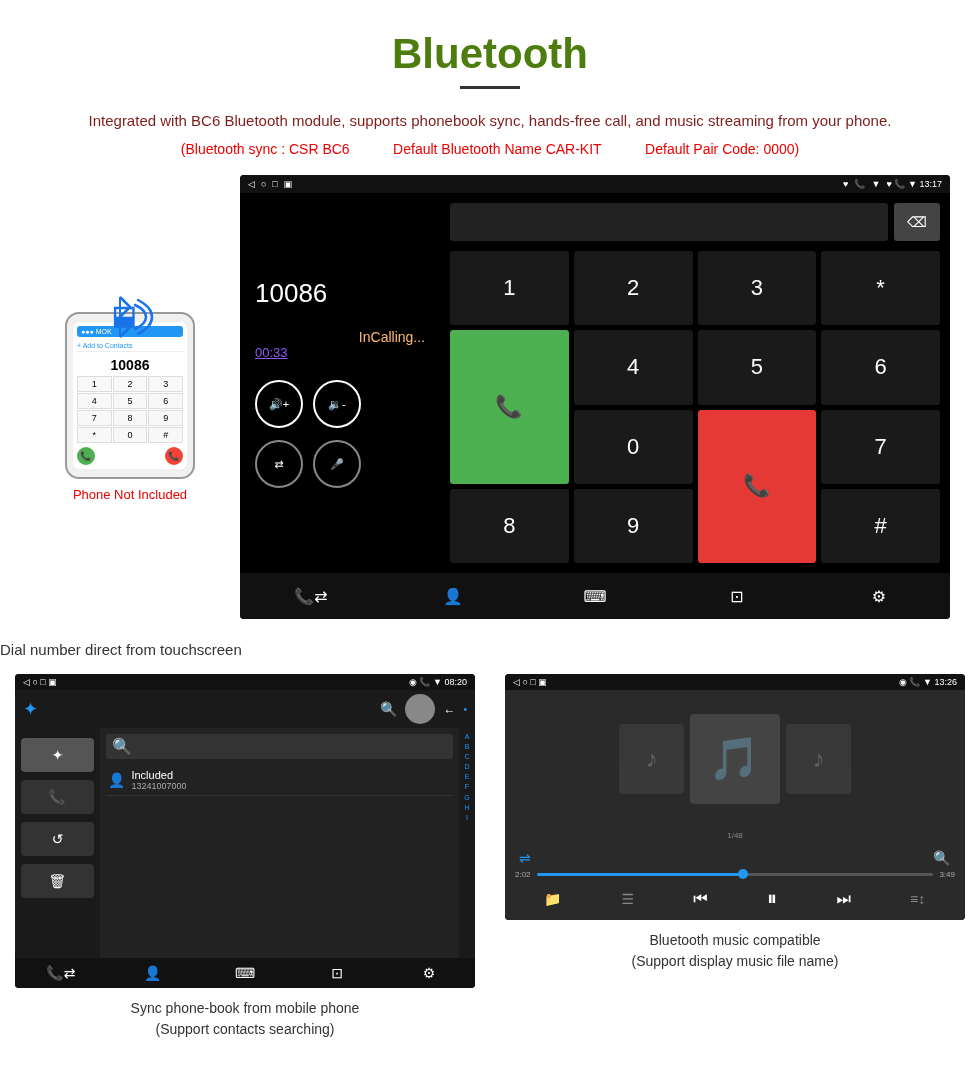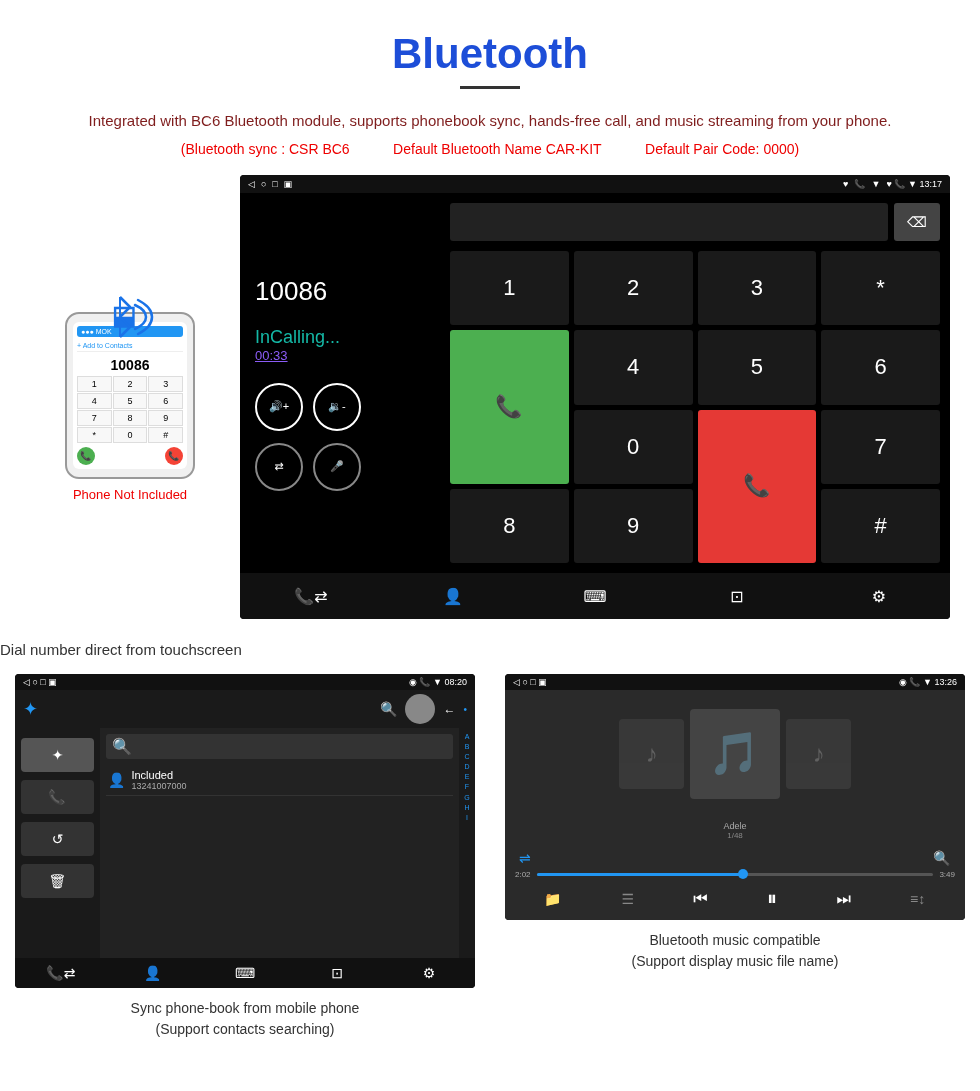--- a/index.html
+++ b/index.html
@@ -9,21 +9,21 @@
       width: 980px;
       min-height: 1091px;
       overflow-x: hidden;
     }
 
     .page-title {
       text-align: center;
       font-size: 42px;
       font-weight: bold;
       padding: 30px 0 8px;
-      color: #1d4ed8;
+      color: #4d7c0f;
     }
     .title-underline {
       width: 60px;
       height: 3px;
       background: #333;
       margin: 0 auto 20px;
     }
     .subtitle {
       text-align: center;
       font-size: 15px;
@@ -164,22 +164,23 @@
       flex-direction: column;
       justify-content: center;
     }
     .dial-number {
       color: #fff;
       font-size: 26px;
       font-weight: 300;
       margin-bottom: 20px;
     }
     .dial-status {
-      color: #14b8a6;
-      font-size: 18px;
+      color: #fdba74;
+      font-size: 14px;
+      text-align: right;
     }
     .dial-time {
       color: #8b5cf6;
       font-size: 13px;
       margin-bottom: 20px;
       text-decoration: underline;
     }
     .dial-controls {
       display: flex;
       flex-direction: column;
@@ -693,21 +694,20 @@
         <div>◉  📞  ▼  13:26</div>
       </div>
 
       <div class="music-content">
         <div class="music-albums">
           <div class="album-art album-side">♪</div>
           <div class="album-art album-main" style="font-size:42px;">🎵</div>
           <div class="album-art album-side">♪</div>
         </div>
         <div class="music-info">
-          <div class="music-artist">Adele</div>
           <div class="music-count">1/48</div>
         </div>
         <div class="music-bottom">
           <div class="music-icons-row">
             <span class="music-icon active">⇌</span>
             <span class="music-icon">🔍</span>
           </div>
           <div class="music-progress-row">
             <span class="music-time">2:02</span>
             <div class="progress-bar">

